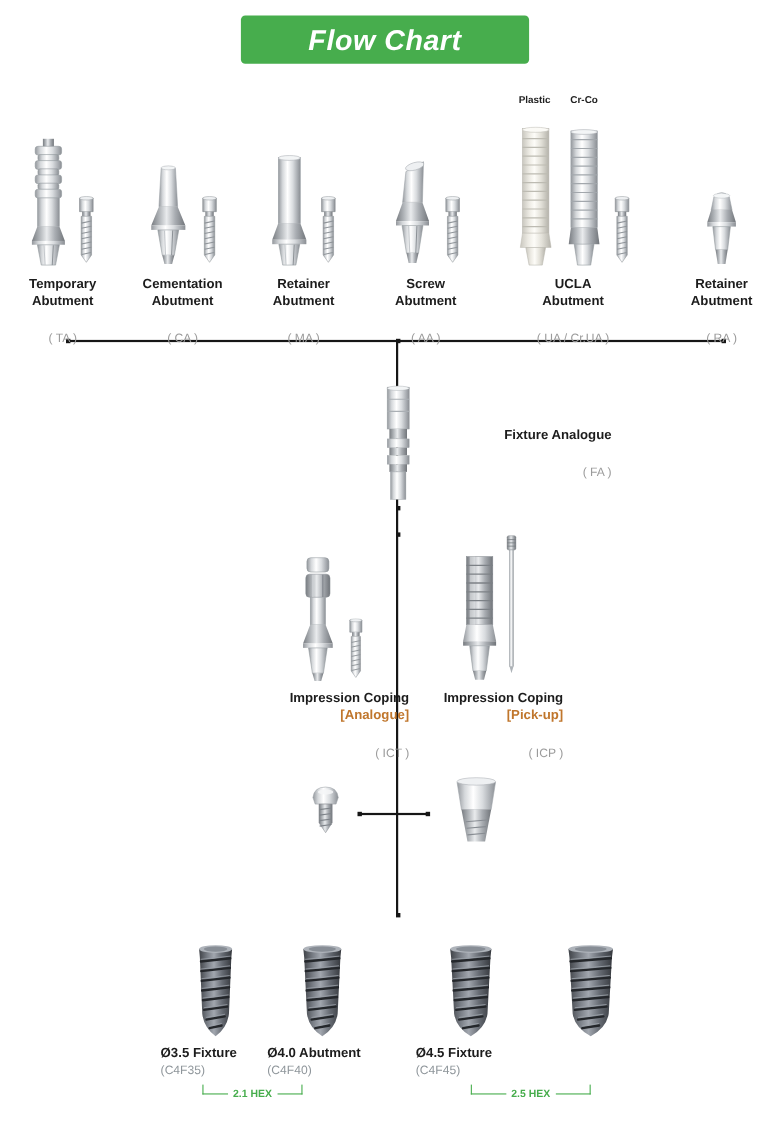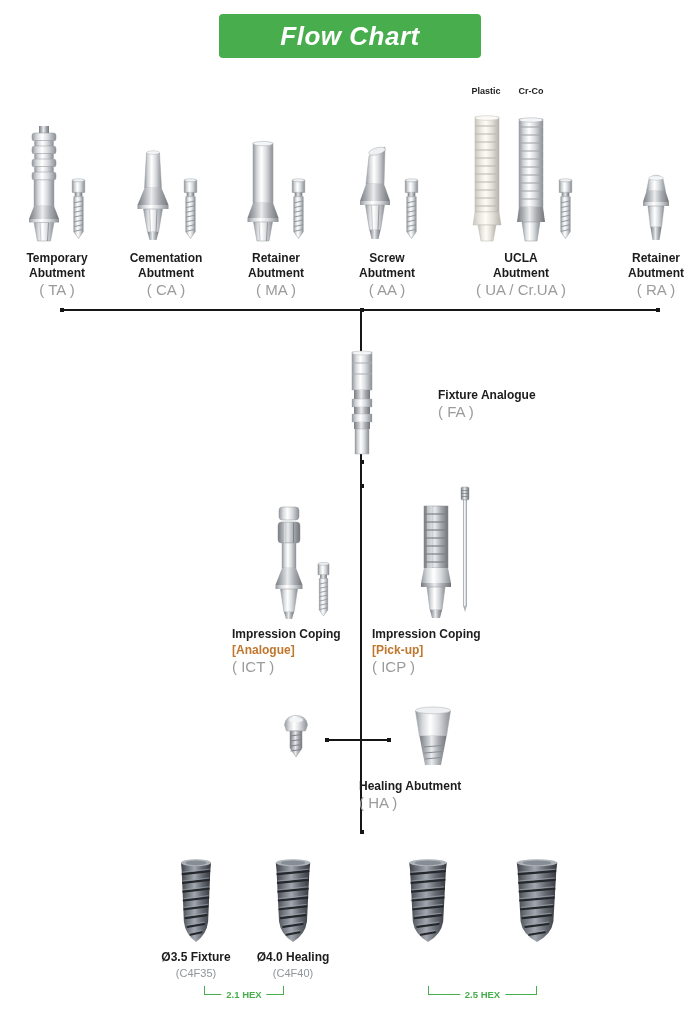--- a/index.html
+++ b/index.html
@@ -13,28 +13,28 @@
 
   .line{position:absolute;background:#161616}
   .dot{position:absolute;width:4px;height:4px;background:#161616}
 
   .col{position:absolute;top:86px;width:112px;display:flex;flex-direction:column}
   .fig{position:relative;height:158px;display:flex;align-items:flex-end;justify-content:center;gap:7px}
   .fig svg{display:block}
   .screw{margin-bottom:3px}
   .lbl{margin-top:7px;text-align:center}
   .nm{font-size:12px;font-weight:bold;color:#1c1c1c;line-height:15px}
-  .cd{font-size:15px;color:#9b9b9b;line-height:14px;margin-top:2px}
+  .cd{font-size:11px;color:#9b9b9b;line-height:14px;margin-top:20px}
   .variant{font-size:12px;font-weight:bold;color:#c0762c;line-height:16px}
   .sub{position:absolute;top:0;transform:translateX(-50%);font-size:9px;font-weight:bold;color:#222}
 
   .abs{position:absolute}
   .cfig{position:absolute;display:flex;align-items:flex-end;justify-content:center;gap:6px}
-  .clbl{position:absolute;text-align:left}
-  .flbl{position:absolute;top:950px;width:100px;text-align:center}
+  .clbl{position:absolute;text-align:right}
+  .flbl{position:absolute;top:950px;width:100px;text-align:left}
   .fcd{font-size:11px;color:#8f969b;line-height:14px;margin-top:1px}
 
   .bracket{position:absolute;top:986px;height:9px;
            border-left:1.5px solid #47ad4d;border-right:1.5px solid #47ad4d;border-bottom:1.5px solid #47ad4d}
   .bracket span{position:absolute;left:50%;bottom:0;transform:translate(-50%,55%);
                 background:#ffffff;padding:0 5px;color:#47ad4d;font-size:9.5px;font-weight:bold;white-space:nowrap}
 </style>
 </head>
 <body>
 
@@ -440,47 +440,47 @@
     <div class="cd">( ICP )</div>
   </div>
 
   <svg class="abs" style="left:279px;top:712px" width="34" height="50" viewBox="0 0 34 50">
       <use href="#sym-cs"></use>
     </svg>
 
   <svg class="abs" style="left:411px;top:703px" width="44" height="68" viewBox="0 0 44 68">
       <use href="#sym-ha"></use>
     </svg>
-  <div class="clbl" style="left:359px;top:779px;width:150px">
-    <div class="nm">Healing Abutment</div>
-    <div class="cd">( HA )</div>
-  </div>
 
   <svg class="abs" style="left:176px;top:855px" width="40" height="90" viewBox="0 0 56 92" preserveAspectRatio="none">
       <use href="#sym-fx"></use>
     </svg>
   <svg class="abs" style="left:270px;top:855px" width="46" height="90" viewBox="0 0 56 92" preserveAspectRatio="none">
       <use href="#sym-fx"></use>
     </svg>
   <svg class="abs" style="left:403px;top:855px" width="50" height="90" viewBox="0 0 56 92" preserveAspectRatio="none">
       <use href="#sym-fx"></use>
     </svg>
   <svg class="abs" style="left:510px;top:855px" width="54" height="90" viewBox="0 0 56 92" preserveAspectRatio="none">
       <use href="#sym-fx"></use>
     </svg>
 
   <div class="flbl" style="left:146px">
     <div class="nm">Ø3.5 Fixture</div>
     <div class="fcd">(C4F35)</div>
   </div>
   <div class="flbl" style="left:243px">
-    <div class="nm">Ø4.0 Healing</div>
+    <div class="nm">Ø4.0 Abutment</div>
     <div class="fcd">(C4F40)</div>
   </div>
-
-  <div class="bracket" style="left:204px;width:80px">
+  <div class="flbl" style="left:378px">
+    <div class="nm">Ø4.5 Fixture</div>
+    <div class="fcd">(C4F45)</div>
+  </div>
+
+  <div class="bracket" style="left:184px;width:91px">
     <span>2.1 HEX</span>
   </div>
   <div class="bracket" style="left:428px;width:109px">
     <span>2.5 HEX</span>
   </div>
 
 </div>
 
 </body></html>

